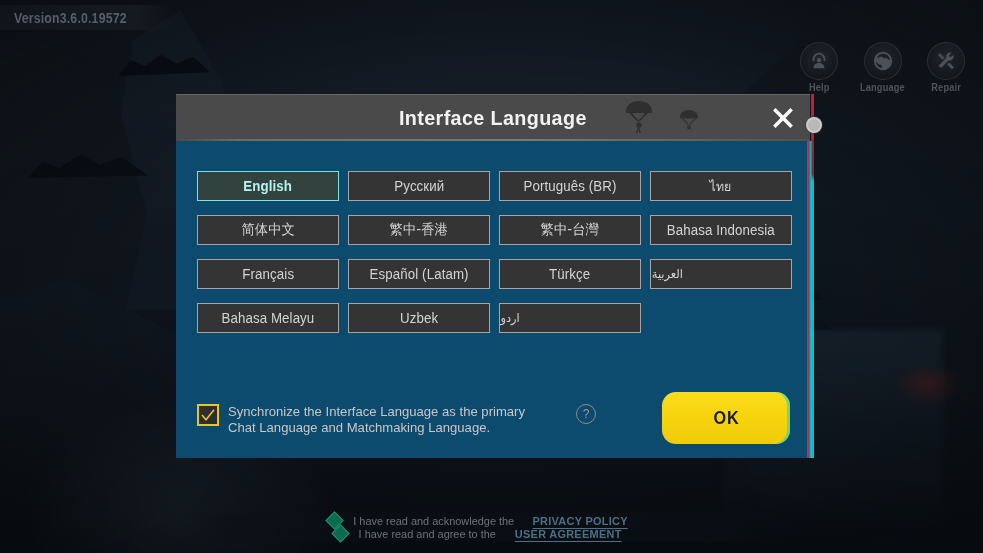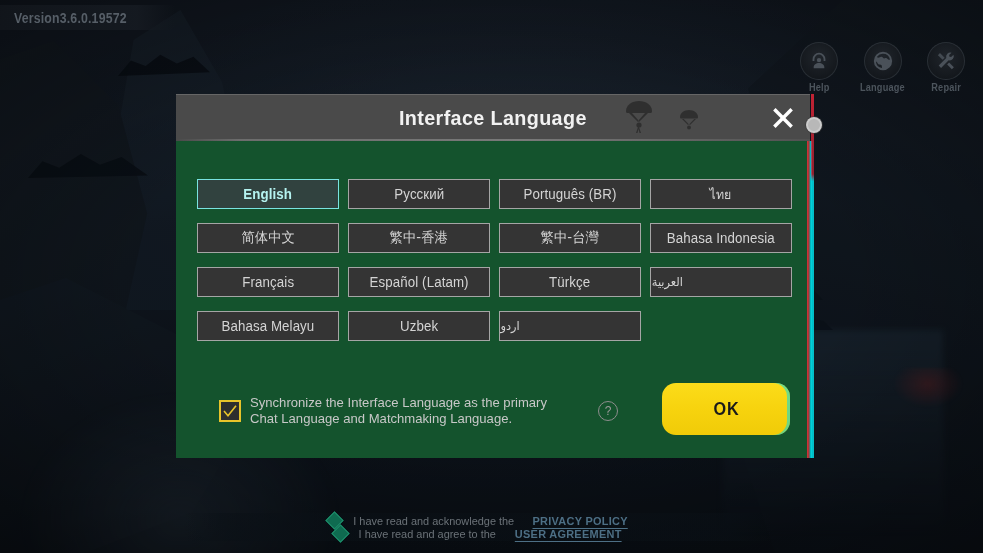--- a/index.html
+++ b/index.html
@@ -163,22 +163,22 @@
   .close-btn {
     position:absolute; right:10px; top:50%; transform:translateY(-50%);
     width:34px; height:34px; cursor:pointer;
     display:flex; align-items:center; justify-content:center;
   }
   .close-btn svg { width:26px; height:26px; stroke:#ffffff; stroke-width:3.2; }
 
   .modal-body {
     position:relative;
     height:317px;
-    background:#14532d;
-    padding:38px 21px 0 21px;
+    background:#0c4a6e;
+    padding:30px 21px 0 21px;
   }
   
   .ca-strip {
     position:absolute; right:-2px; top:0; width:5px; height:100%;
     background:linear-gradient(90deg, rgba(255,40,60,.85) 0%, rgba(255,40,60,.55) 45%, rgba(0,220,230,.9) 60%, rgba(0,220,230,.5) 100%);
     z-index:7;
   }
 
   
   .lang-grid {
@@ -204,22 +204,22 @@
     border:1px solid #79e3e0;
     color:#b5f3f0;
     font-weight:700;
   }
   .lang-btn.cjk { font-family:"DejaVu Sans", sans-serif; font-size:14px; }
   .lang-btn.rtl { direction:rtl; font-family:"DejaVu Sans", sans-serif; font-size:12px;justify-content:flex-end; }
   .lang-btn.thai { font-family:Liberation Sans, sans-serif; font-size:13px; }
 
   
   .modal-footer {
-    position:absolute; left:21px; right:21px; bottom:31px;
-    display:flex; align-items:center;margin-left:22px;
+    position:absolute; left:21px; right:21px; bottom:22px;
+    display:flex; 
   }
   .sync-check {
     width:22px; height:22px; flex:0 0 22px;
     border:2px solid #e8c42a;
     background:#2e2e2e;
     display:flex; align-items:center; justify-content:center;
     cursor:pointer; margin-right:9px;
   }
   .sync-check svg { width:16px; height:16px; stroke:#e8c42a; stroke-width:2.4; fill:none; }
   .sync-text {

